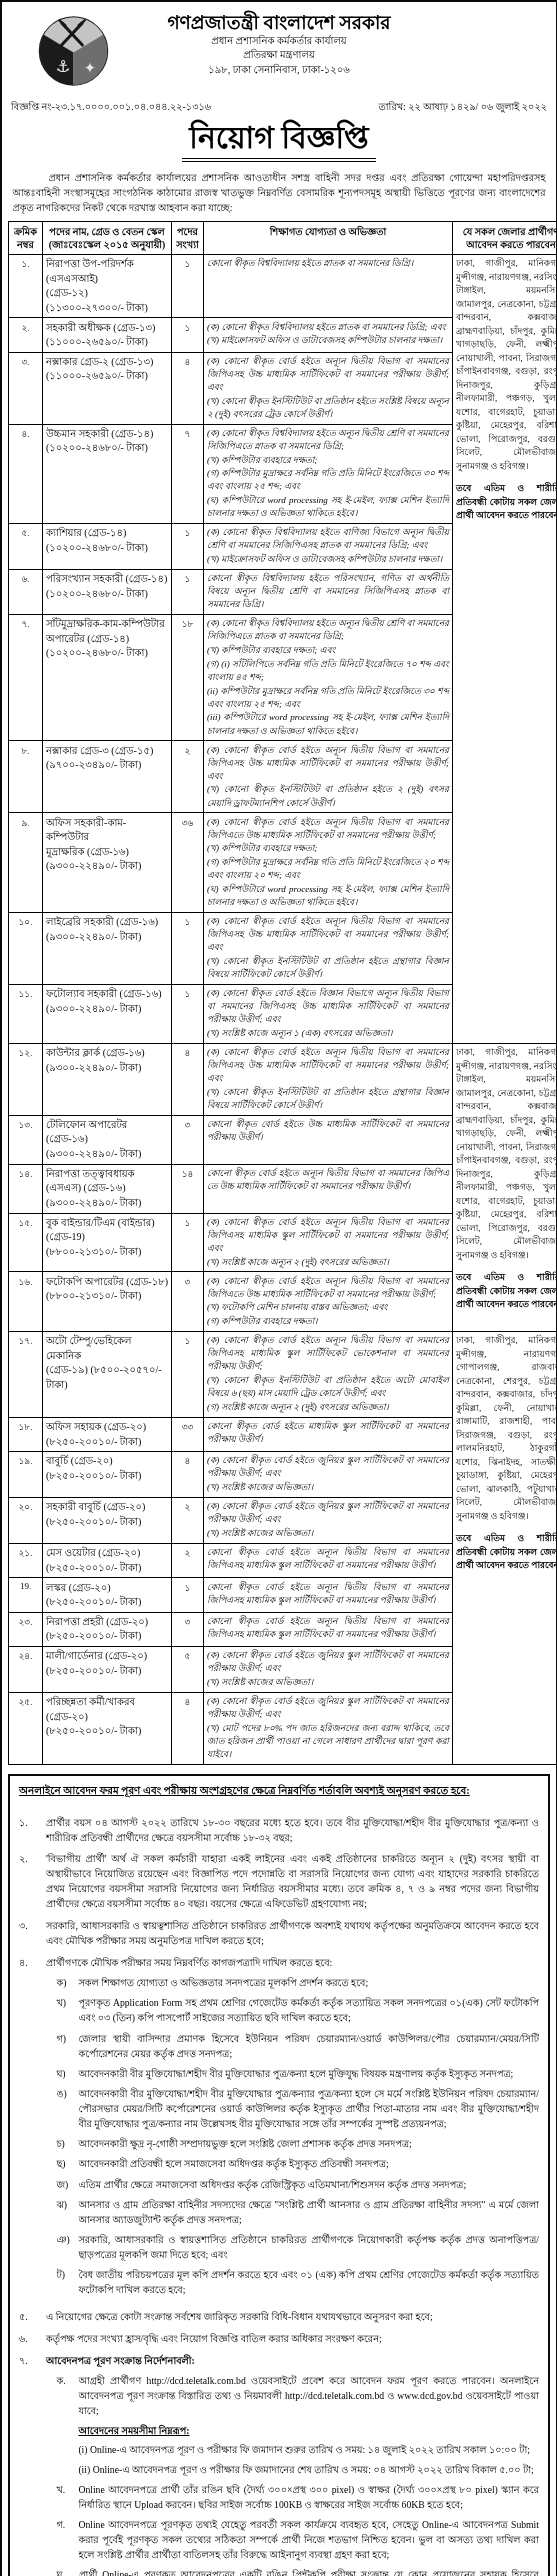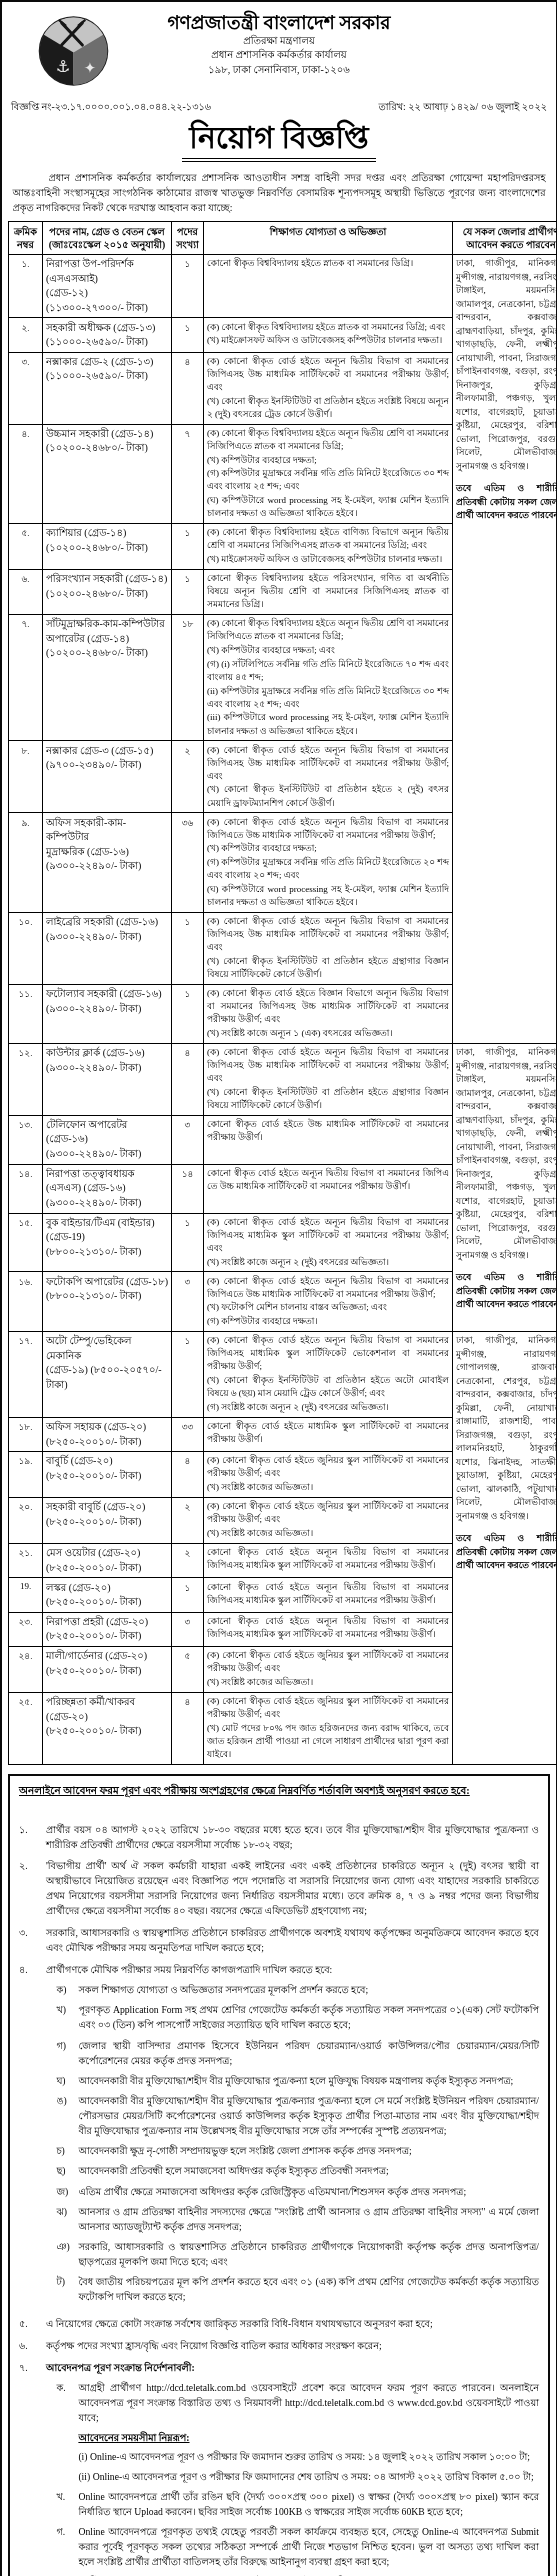--- a/index.html
+++ b/index.html
@@ -24,25 +24,25 @@
   td.c-sl{width:30px;text-align:center;font-size:9px;}
   th.c-sl{width:30px;}
   th.c-post{width:125px;}
   th.c-cnt{width:28px;}
   th.c-qual{width:245px;}
   th.c-dist{width:113px;}
   td.c-post{font-size:10px;line-height:1.45;}
   td.c-cnt{text-align:center;font-size:9px;}
   td.c-qual{font-size:9px;line-height:1.45;text-align:justify;}
   td.c-dist{font-size:9px;line-height:1.5;text-align:justify;}
-  td.c-qual div{margin-bottom:0.7px;}
+  td.c-qual div{margin-bottom:0.7px;font-style:italic;}
   .dist-note{font-weight:bold;margin-top:9px;}
   
   .cond-box{border:2.2px solid #0a0a0a;margin-top:9px;padding:7.4px 9px 10.4px;font-size:9.7px;line-height:1.55;}
-  .cond-head{font-size:10.4px;font-weight:bold;text-decoration:underline;margin:0 0 22px;}
+  .cond-head{font-size:10.4px;font-weight:bold;text-decoration:underline;margin:0 0 15px;}
   .ci{display:flex;margin-bottom:6.7px;}
   .ci-num{flex:0 0 27px;}
   .ci-body{flex:1;text-align:justify;}
   .cs{display:flex;margin:5.2px 0 5.2px 10.4px;}
   .cs-num{flex:0 0 22px;}
   .cs-body{flex:1;text-align:justify;}
   .cp{margin-bottom:4.5px;}
   .cp:last-child{margin-bottom:0;}
   .cp.bu{font-weight:bold;text-decoration:underline;}
   .cp.b{font-weight:bold;}
@@ -59,22 +59,22 @@
         <path d="M56,52 L16,28 A46,46 0 0 1 96,28 Z" fill="#c4c4c4"></path>
         <path d="M56,52 L16,28 A46,46 0 0 0 56,96 Z" fill="#1b1b1b"></path>
         <path d="M56,52 L56,96 A46,46 0 0 0 96,28 Z" fill="#6e6e6e"></path>
         <path d="M40,12 L68,42 M68,12 L40,42" stroke="#161616" stroke-width="4" stroke-linecap="round"></path>
         <path d="M36,8 L46,16 M62,16 L72,8" stroke="#161616" stroke-width="3"></path>
         <text x="32" y="78" font-size="22" fill="#efefef" font-family="DejaVu Sans, sans-serif">⚓</text>
         <text x="70" y="80" font-size="20" fill="#e8e8e8" font-family="DejaVu Sans, sans-serif">✦</text>
       </svg>
     </div>
     <div class="h-govt">গণপ্রজাতন্ত্রী বাংলাদেশ সরকার</div>
+    <div class="h-line">প্রধান প্রশাসনিক কর্মকর্তার কার্যালয়</div>
     <div class="h-line">প্রতিরক্ষা মন্ত্রণালয়</div>
-    <div class="h-line">প্রধান প্রশাসনিক কর্মকর্তার কার্যালয়</div>
     <div class="h-line">১৯৮, ঢাকা সেনানিবাস, ঢাকা-১২০৬</div>
   </header>
 
   <div class="memo-row">
     <span>বিজ্ঞপ্তি নং-২৩.১৭.০০০০.০০১.০৪.০৪৪.২২-১৩১৬</span>
     <span>তারিখ: ২২ আষাঢ় ১৪২৯/ ০৬ জুলাই ২০২২</span>
   </div>
 
   <div class="big-title">
     <span>নিয়োগ বিজ্ঞপ্তি</span>

